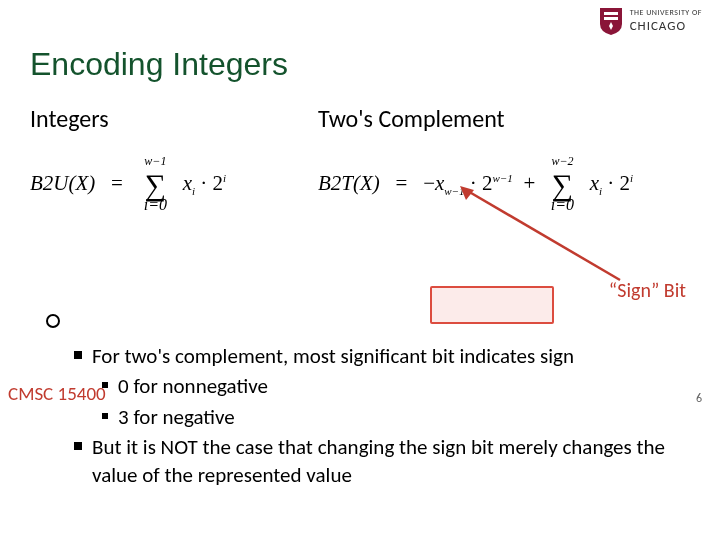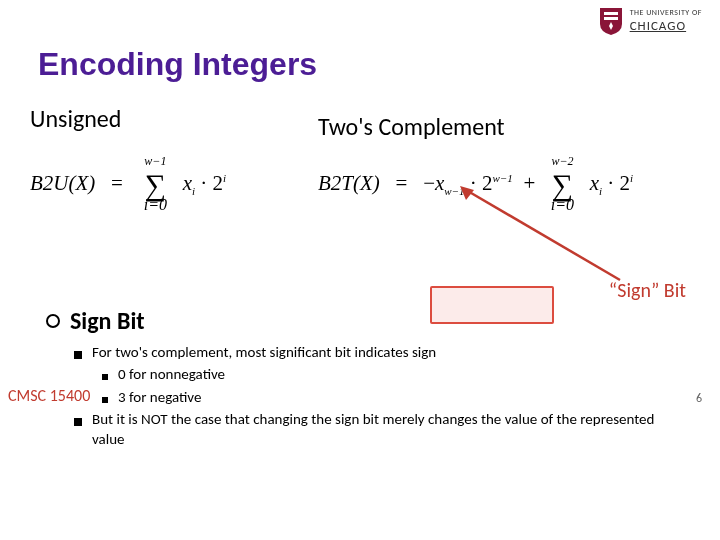--- a/index.html
+++ b/index.html
@@ -2,48 +2,48 @@
 <html><head>
 <meta charset="utf-8">
 <style>
   * { box-sizing: border-box; margin: 0; padding: 0; }
   html, body { width: 720px; height: 540px; font-family: "Segoe UI", Calibri, Arial, sans-serif; background: #fff; color: #000; overflow: hidden; }
   .slide { position: relative; width: 720px; height: 421px; padding: 0; }
   .logo { position: absolute; top: 6px; right: 18px; display: flex; align-items: center; gap: 6px; }
   .logo-shield { width: 26px; height: 30px; }
   .logo-text { font-size: 8px; line-height: 1.2; letter-spacing: 0.5px; color: #333; }
   .logo-uni { display: block; }
-  .logo-chi { display: block; font-size: 13px; font-weight: 400; letter-spacing: 1px; color: #333; text-decoration: underline; }
-  .title { position: absolute; top: 46px; left: 30px; font-size: 32px; font-weight: 700; font-family: Arial, sans-serif; color: #4c1d95; margin-left: 8px; }
+  .logo-chi { display: block; font-size: 13px; font-weight: 400; letter-spacing: 1px; color: #333; }
+  .title { position: absolute; top: 46px; left: 30px; font-size: 32px; font-weight: 400; font-family: Arial, sans-serif; color: #14532d; }
   .col-label { position: absolute; font-size: 24px; font-family: Calibri, Arial, sans-serif; color: #000; }
   .col-unsigned { top: 104px; left: 30px; }
-  .col-twos { top: 104px; left: 318px; margin-top: 8px; }
+  .col-twos { top: 104px; left: 318px; }
   .formula-area { position: absolute; top: 140px; left: 30px; width: 660px; height: 90px; }
   .formula { position: absolute; font-family: "Times New Roman", serif; font-size: 21px; color: #000; white-space: nowrap; }
   .f1 { left: 0; top: 30px; }
   .f2 { left: 288px; top: 30px; }
   .sum { display: inline-block; position: relative; vertical-align: middle; text-align: center; margin: 0 3px; width: 38px; }
   .sum .sigma { font-size: 30px; line-height: 30px; display: block; }
   .sum .top { position: absolute; top: -16px; left: 0; right: 0; font-size: 12px; font-style: italic; }
   .sum .bot { position: absolute; bottom: -14px; left: 0; right: 0; font-size: 16px; font-style: italic; }
   .it { font-style: italic; }
   .sub { font-size: 11px; vertical-align: sub; font-style: italic; }
   .sup { font-size: 11px; vertical-align: super; font-style: italic; }
   .highlight-box { position: absolute; left: 400px; top: 146px; width: 124px; height: 38px; background: #fcebea; border: 2px solid #dc4c3f; border-radius: 2px; z-index: -1; }
   .formula-area .highlight-box { z-index: 0; }
   .sign-bit-callout { position: absolute; top: 278px; right: 34px; font-size: 20px; color: #c13b2f; font-family: Calibri, Arial, sans-serif; }
   .arrow-svg { position: absolute; left: 460px; top: 186px; width: 180px; height: 110px; pointer-events: none; }
   .section-head { position: absolute; top: 306px; left: 46px; font-size: 24px; font-weight: 700; font-family: Calibri, Arial, sans-serif; }
   .section-head .bullet-r { display: inline-block; width: 14px; height: 14px; border: 2px solid #000; border-radius: 50%; margin-right: 10px; vertical-align: 1px; }
-  .bullets { position: absolute; top: 342px; left: 74px; right: 34px; font-size: 15px; line-height: 1.35; font-family: Calibri, Arial, sans-serif; }
+  .bullets { position: absolute; top: 342px; left: 74px; right: 34px; font-size: 21px; line-height: 1.35; font-family: Calibri, Arial, sans-serif; }
   .b1 { display: flex; gap: 10px; margin-bottom: 2px; }
   .b1 .sq { width: 8px; height: 8px; background: #000; margin-top: 9px; flex-shrink: 0; }
   .b2 { display: flex; gap: 10px; margin-left: 28px; margin-bottom: 2px; }
   .b2 .sq { width: 6px; height: 6px; background: #000; margin-top: 10px; flex-shrink: 0; }
-  .footer-left { position: absolute; bottom: 16px; left: 8px; font-size: 16px; color: #c13b2f; font-family: Calibri, Arial, sans-serif; }
+  .footer-left { position: absolute; bottom: 16px; left: 8px; font-size: 19px; color: #c13b2f; font-family: Calibri, Arial, sans-serif; }
   .footer-right { position: absolute; bottom: 16px; right: 18px; font-size: 12px; color: #666; font-family: Calibri, Arial, sans-serif; }
 </style>
 </head>
 <body>
 
 <div class="slide">
 
   <div class="logo">
     <svg class="logo-shield" viewBox="0 0 26 30">
       <path d="M2 2 H24 V18 Q24 26 13 29 Q2 26 2 18 Z" fill="#8a1538"></path>
@@ -52,21 +52,21 @@
       <path d="M13 16 L15 20 L13 24 L11 20 Z" fill="#fff"></path>
     </svg>
     <div class="logo-text">
       <span class="logo-uni">THE UNIVERSITY OF</span>
       <span class="logo-chi">CHICAGO</span>
     </div>
   </div>
 
   <h1 class="title">Encoding Integers</h1>
 
-  <div class="col-label col-unsigned">Unsigned</div>
+  <div class="col-label col-unsigned">Integers</div>
   <div class="col-label col-twos">Two's Complement</div>
 
   <div class="formula-area">
     <div class="highlight-box"></div>
 
     <div class="formula f1">
       <span class="it">B2U(X)</span>
       &nbsp;&nbsp;<span>=</span>&nbsp;
       <span class="sum">
         <span class="top">w−1</span>
@@ -97,21 +97,21 @@
   </div>
 
   <svg class="arrow-svg" viewBox="0 0 180 110">
     <line x1="6" y1="4" x2="160" y2="94" stroke="#c13b2f" stroke-width="2.5"></line>
     <polygon points="0,0 14,4 6,14" fill="#c13b2f"></polygon>
   </svg>
 
   <div class="sign-bit-callout">“Sign” Bit</div>
 
   <div class="section-head">
-    <span class="bullet-r"></span><span>Sign Bit</span>
+    <span class="bullet-r"></span>
   </div>
 
   <div class="bullets">
     <div class="b1">
       <span class="sq"></span>
       <span>For two's complement, most significant bit indicates sign</span>
     </div>
     <div class="b2">
       <span class="sq"></span>
       <span>0 for nonnegative</span>

